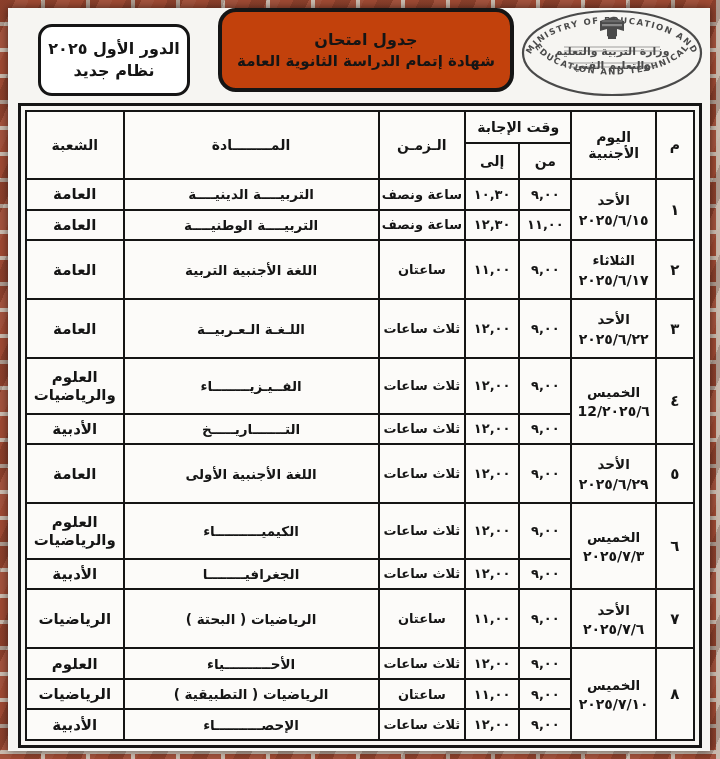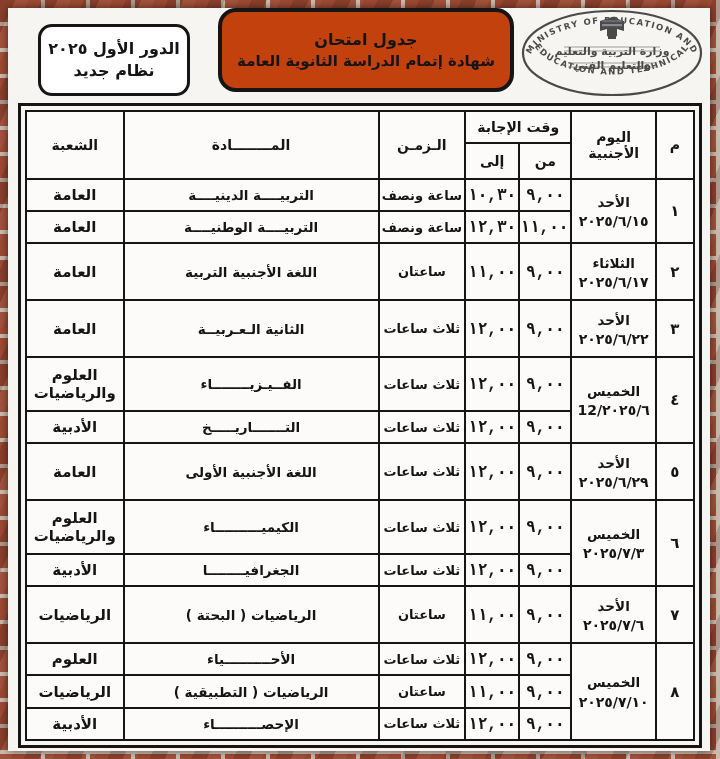--- a/index.html
+++ b/index.html
@@ -52,21 +52,21 @@
   table.exam th, table.exam td{
     border:2.5px solid var(--ink); text-align:center; vertical-align:middle;
     color:var(--ink); font-weight:bold; padding:1px 2px; overflow:hidden;
   }
   th{font-size:14px;}
   th.subject-h{font-size:14px;}
   tr.h1{height:32px;} tr.h2{height:36px;}
   td.num{font-size:15px;}
   td.day-date .day{font-size:13.5px; line-height:1.5;}
   td.day-date .date{font-size:14px; line-height:1.3;}
-  td.time{font-size:16px; letter-spacing:1px;font-family:Liberation Mono, monospace;}
+  td.time{font-size:13px; letter-spacing:1px;}
   td.duration{font-size:13px;}
   td.subject{font-size:13.5px;}
   td.branch{font-size:15px;}
   .seal text{fill:var(--seal);}
   .seal .rim{font-size:8.5px; font-weight:bold; letter-spacing:1.5px; font-family:"DejaVu Sans",sans-serif;}
   .seal .mid{font-size:11px; font-weight:bold; font-family:"DejaVu Sans",sans-serif;}
 </style>
 </head>
 <body>
 
@@ -170,21 +170,21 @@
         </tr>
         <tr>
           <td class="num">٣</td>
           <td class="day-date">
             <div class="day">الأحد</div>
             <div class="date">٢٠٢٥/٦/٢٢</div>
           </td>
           <td class="time">٩,٠٠</td>
           <td class="time">١٢,٠٠</td>
           <td class="duration">ثلاث ساعات</td>
-          <td class="subject">الثانية الـعـربيــة</td>
+          <td class="subject">اللـغـة الـعـربيــة</td>
           <td class="branch">العامة</td>
         </tr>
         <tr>
           <td class="num" rowspan="2">٤</td>
           <td class="day-date" rowspan="2">
             <div class="day">الخميس</div>
             <div class="date">٢٠٢٥/٦/12</div>
           </td>
           <td class="time">٩,٠٠</td>
           <td class="time">١٢,٠٠</td>

